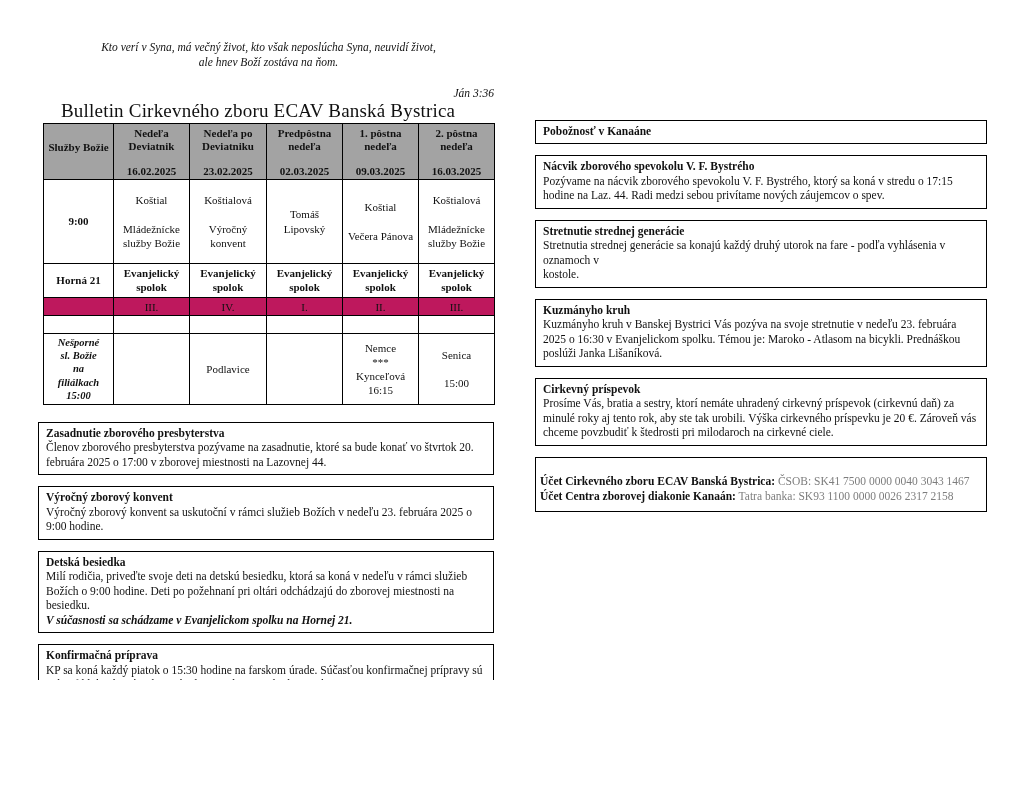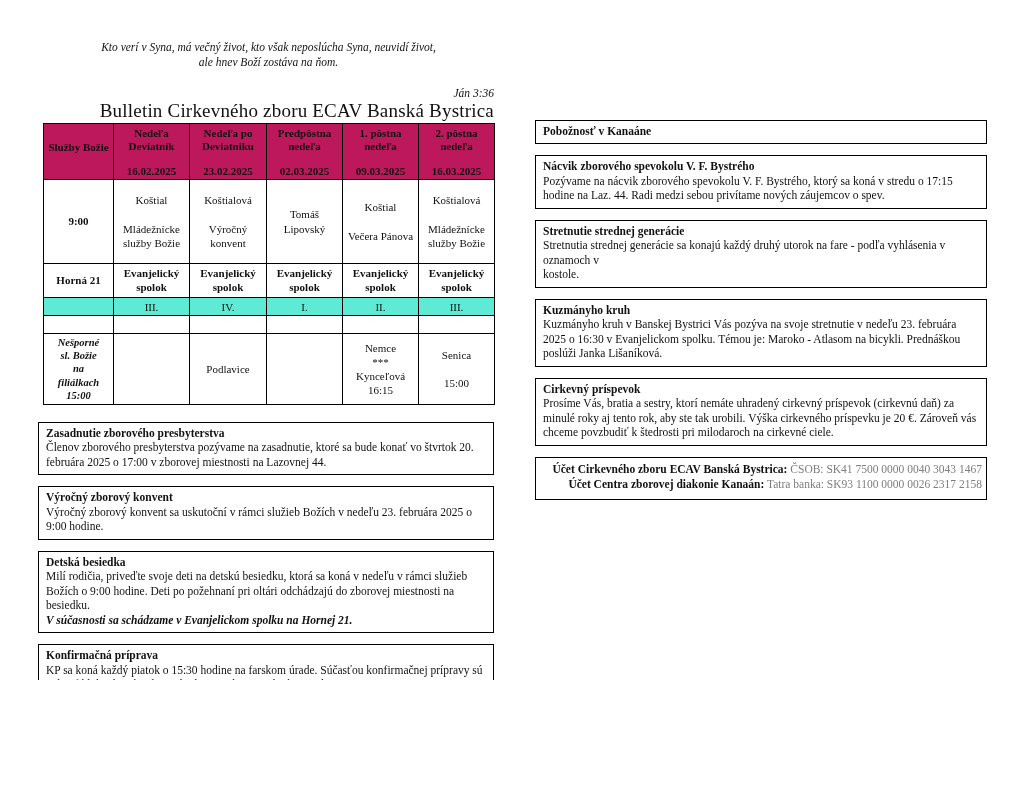--- a/index.html
+++ b/index.html
@@ -5,50 +5,50 @@
   * { box-sizing: border-box; margin: 0; padding: 0; }
   body { background: #ffffff; }
   .page {
     position: relative; width: 1024px; height: 680px; background: #fff;
     font-family: "Liberation Serif", serif; color: #111;
   }
   .pre { white-space: pre-line; }
   .verse-block { position: absolute; top: 40px; left: 43px; width: 451px; text-align: center; }
   .verse-line { font-style: italic; font-size: 11.5px; line-height: 1.3; }
   .verse-ref { font-style: italic; font-size: 11.5px; margin-top: 17px; text-align: right; }
-  .page-title { position: absolute; top: 100px; left: 43px; width: 451px; text-align: right;
+  .page-title { position: absolute; top: 100px; left: 61px; width: 451px; text-align: left;
     font-size: 19px; letter-spacing: 0.2px; font-family: Liberation Serif, serif; }
   table.services { position: absolute; top: 123px; left: 43px; width: 451px;
     border-collapse: collapse; table-layout: fixed; }
   table.services th, table.services td {
     border: 1px solid #000; text-align: center; vertical-align: middle;
     font-size: 11px; padding: 2px; overflow: hidden;
   }
-  tr.hdr th { background: #be185d; font-weight: bold; height: 56px; }
+  tr.hdr th { background: #a3a3a3; font-weight: bold; height: 56px; }
   .hdr-inner { display: flex; flex-direction: column; justify-content: space-between; height: 50px; }
   .hdr-name { white-space: pre-line; line-height: 1.25; }
   .corner-cell { padding-bottom: 12px !important; vertical-align: middle; }
   tr.morning td, tr.morning th { height: 84px; }
   tr.horna td, tr.horna th { height: 34px; font-weight: bold; line-height: 1.2; }
-  tr.roman td, tr.roman th { height: 18px; background: #5eead4; }
+  tr.roman td, tr.roman th { height: 18px; background: #be185d; }
   tr.spacer td, tr.spacer th { height: 18px; }
   tr.nesporne td, tr.nesporne th { height: 71px; }
   th.rowlabel { font-weight: bold; line-height: 1.3; }
   tr.nesporne th.rowlabel { font-size: 10.5px; line-height: 1.25; font-style: italic; }
   td.cellbody { line-height: 1.28; }
   .notice-col-left { position: absolute; top: 422px; left: 38px; width: 456px; }
   .notice-col-right { position: absolute; top: 120px; left: 535px; width: 452px; }
   .notice-box {
     border: 1px solid #000; padding: 3px 7px 5px 7px; margin-bottom: 11px;
     font-size: 11.5px; line-height: 1.26;
   }
   .notice-title { font-weight: bold; }
   .notice-body { }
   .notice-note { font-weight: bold; font-style: italic; }
-  .accounts-box { text-align: right; padding: 4px 4px 6px 4px; }
+  .accounts-box { text-align: left; padding: 16px 4px 6px 4px; }
   .acct-line { font-size: 11.5px; line-height: 1.35; }
   .acct-label { font-weight: bold; }
   .acct-value { color: #7d7d7d; }
 </style>
 </head>
 <body>
 
 <div class="page">
 
   <div class="verse-block">

